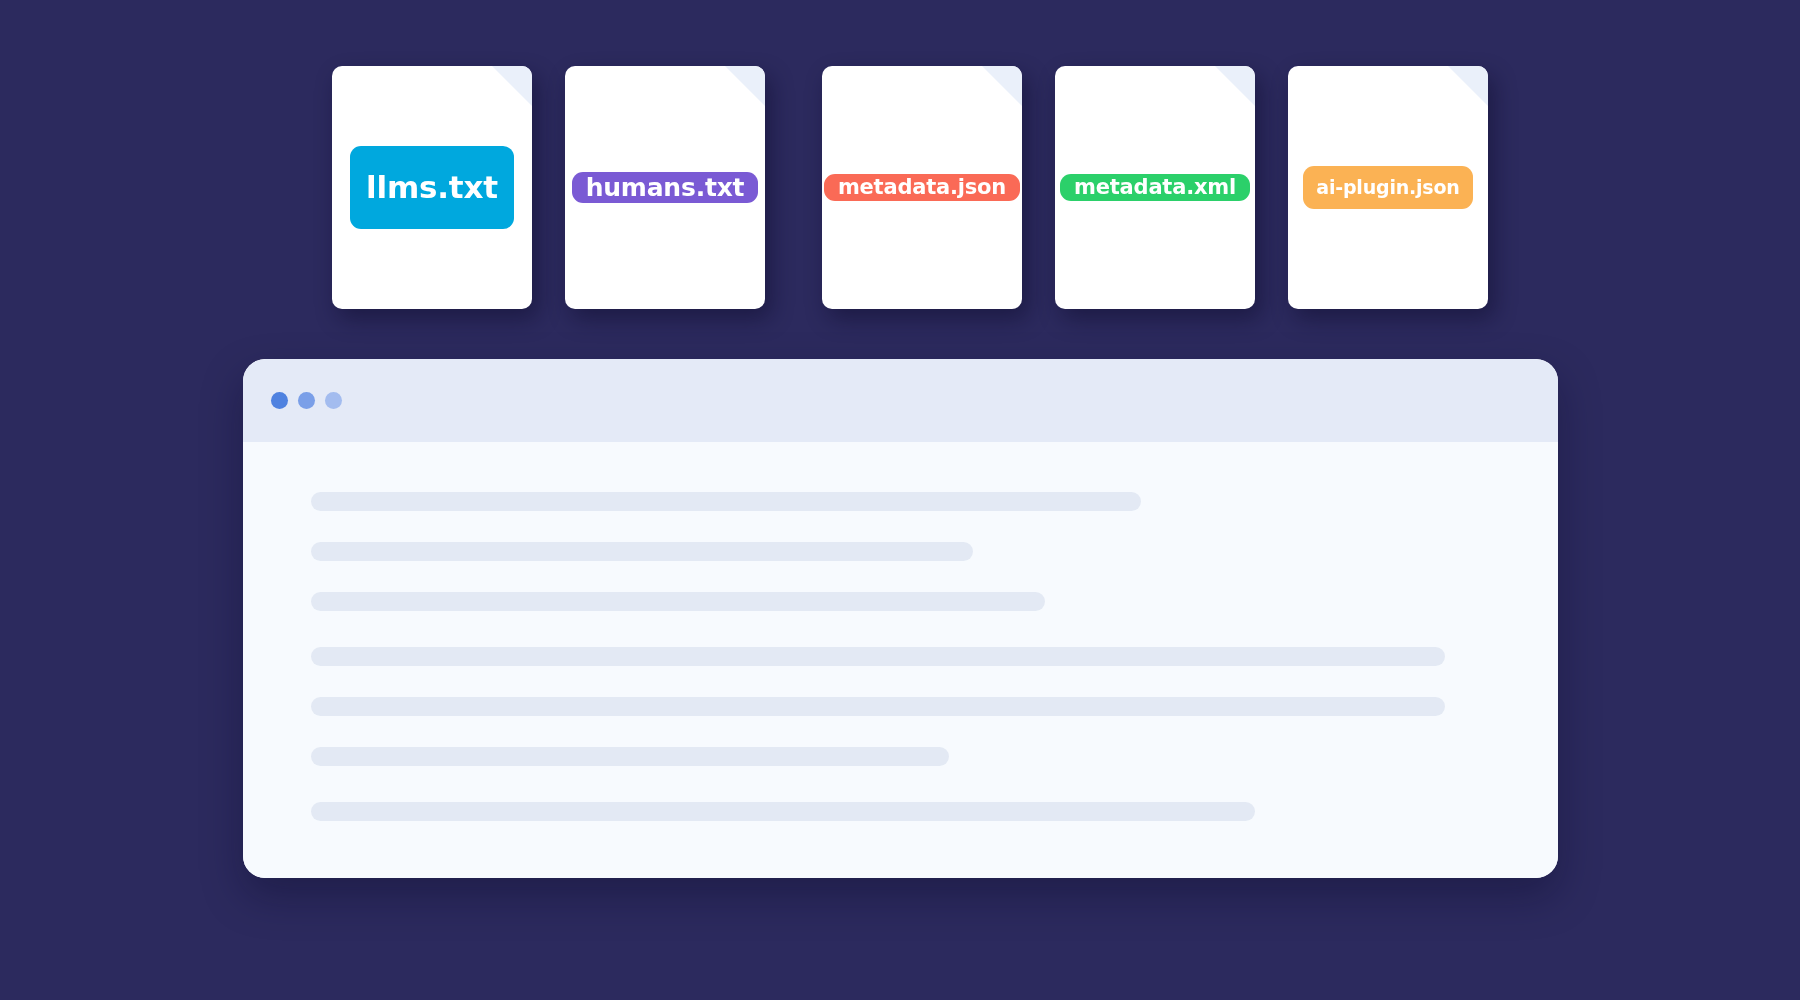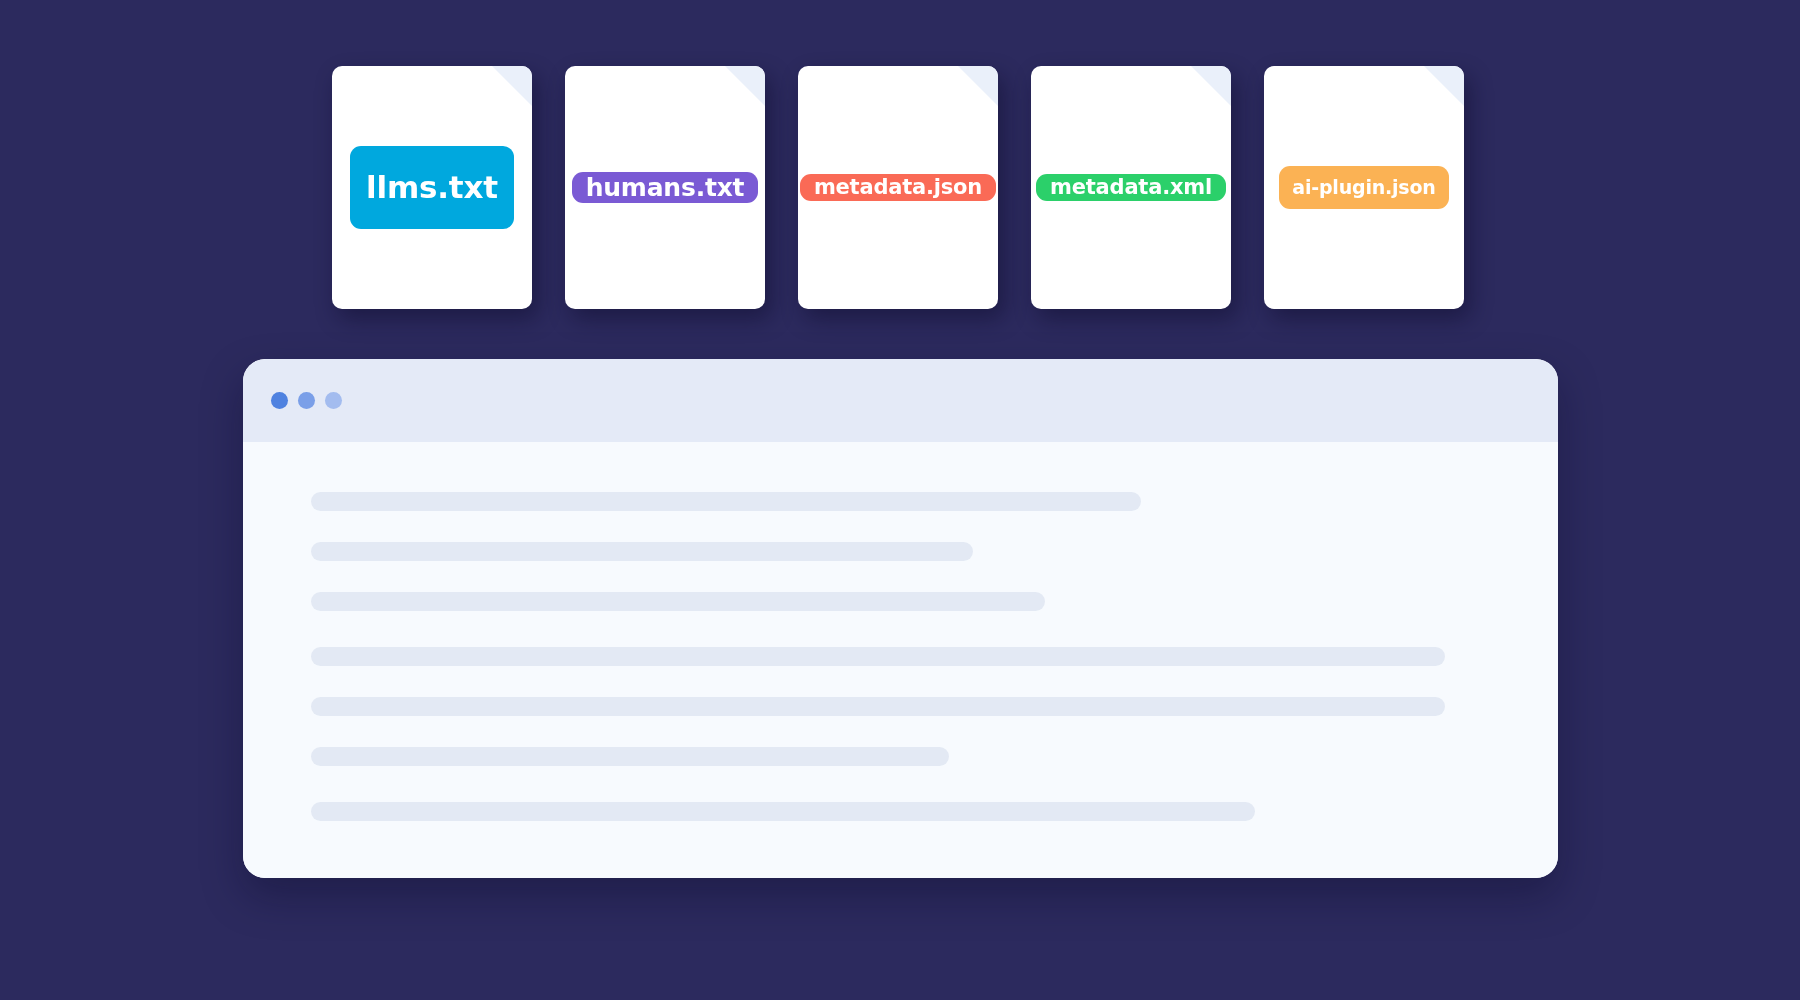--- a/index.html
+++ b/index.html
@@ -135,21 +135,21 @@
   <div class="file-card" style="background: rgb(255, 255, 255);">
     <span class="fold-corner" style="background: rgb(234, 240, 250);"></span>
     <span class="file-badge size-xl" style="background: rgb(0, 168, 222);">llms.txt</span>
   </div>
 
   <div class="file-card" style="background: rgb(255, 255, 255);">
     <span class="fold-corner" style="background: rgb(234, 240, 250);"></span>
     <span class="file-badge size-lg" style="background: rgb(122, 90, 212);">humans.txt</span>
   </div>
 
-  <div class="file-card" style="background: rgb(255, 255, 255);">
+  <div class="file-card" style="background: rgb(255, 255, 255); margin-left: 24px;">
     <span class="fold-corner" style="background: rgb(234, 240, 250);"></span>
     <span class="file-badge size-md" style="background: rgb(250, 106, 86);">metadata.json</span>
   </div>
 
   <div class="file-card" style="background: rgb(255, 255, 255);">
     <span class="fold-corner" style="background: rgb(234, 240, 250);"></span>
     <span class="file-badge size-md" style="background: rgb(43, 208, 106);">metadata.xml</span>
   </div>
 
   <div class="file-card" style="background: rgb(255, 255, 255);">

